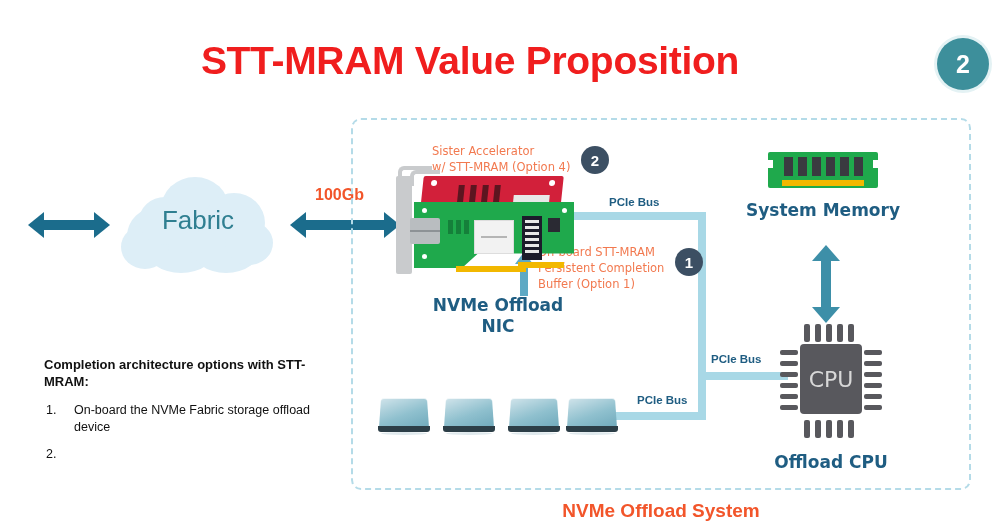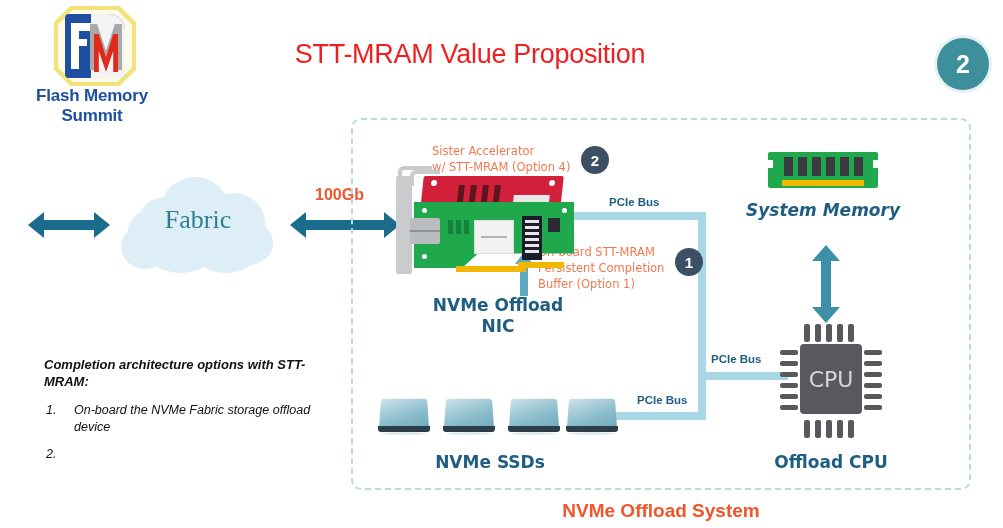--- a/index.html
+++ b/index.html
@@ -31,42 +31,42 @@
   #fms-logo .mGray{position:absolute;left:25px;top:10px;width:32px;height:46px;
       background:#a9a9a9;clip-path:polygon(0 0,22% 0,50% 58%,78% 0,100% 0,100% 100%,78% 100%,78% 42%,50% 96%,22% 42%,22% 100%,0 100%);}
   #fms-logo .mRed{position:absolute;left:29px;top:20px;width:24px;height:38px;
       background:#e02a1b;clip-path:polygon(0 0,20% 0,50% 62%,80% 0,100% 0,100% 100%,80% 100%,80% 45%,50% 100%,20% 45%,20% 100%,0 100%);}
   #fms-logo .logo-text{position:absolute;left:0;top:82px;width:172px;text-align:center;
       color:#1f4fa0;font-weight:bold;font-size:17px;letter-spacing:-0.2px;
       font-family:"Liberation Sans",sans-serif;}
 
   
   #slide-title{position:absolute;left:200px;top:40px;width:540px;
-      color:#f01e1e;font-size:27px;font-weight:normal;text-align:center;
+      color:#f01e1e;font-size:39px;font-weight:bold;text-align:center;
       letter-spacing:-0.3px;line-height:1.1;}
 
   
   #page-badge{position:absolute;left:937px;top:38px;width:52px;height:52px;border-radius:50%;
       background:#3d8f9b;color:#fff;font-size:25px;font-weight:bold;
       display:flex;align-items:center;justify-content:center;
       box-shadow:0 0 0 3px #e4f2f4;}
 
   
-  #options-block{position:absolute;left:44px;top:356px;width:300px;color:#111;font-style:italic;}
+  #options-block{position:absolute;left:44px;top:356px;width:300px;color:#111;}
   #options-block .ob-head{font-size:13px;font-weight:bold;line-height:1.32;}
   #options-block ol{margin:12px 0 0 0;padding:0;list-style:none;}
   #options-block li{position:relative;padding-left:30px;font-size:12.5px;
       line-height:1.34;margin-bottom:10px;color:#111;}
   #options-block li .num{position:absolute;left:2px;top:0;font-size:12.5px;font-weight:normal;}
 
   
   #fabric-cloud{position:absolute;left:117px;top:163px;width:162px;height:120px;}
   #fabric-cloud .puff{position:absolute;background:#ddeef7;border-radius:50%;}
   #fabric-label{position:absolute;left:117px;top:205px;width:162px;text-align:center;
-      color:#2f7f91;font-size:26px;font-family:Liberation Serif, serif;}
+      color:#2f7f91;font-size:26px;font-family:Liberation Sans, sans-serif;}
 
   
   .harrow{position:absolute;height:26px;}
   .harrow .shaft{position:absolute;left:14px;right:14px;top:8px;height:10px;background:#1b6c8c;}
   .harrow .headL{position:absolute;left:0;top:0;width:0;height:0;
       border-top:13px solid transparent;border-bottom:13px solid transparent;border-right:16px solid #1b6c8c;}
   .harrow .headR{position:absolute;right:0;top:0;width:0;height:0;
       border-top:13px solid transparent;border-bottom:13px solid transparent;border-left:16px solid #1b6c8c;}
   #arrow-left{left:28px;top:212px;width:82px;}
   #arrow-right{left:290px;top:212px;width:110px;}
@@ -155,35 +155,20 @@
       background:linear-gradient(160deg,#cfe3ea 0%,#8fc0ce 55%,#6fa9bb 100%);
       border-radius:3px;transform:perspective(60px) rotateX(10deg);}
   .ssd .edge{position:absolute;left:0;top:28px;width:52px;height:6px;background:#2c3e47;border-radius:0 0 3px 3px;}
   .ssd .shadow{position:absolute;left:3px;top:34px;width:46px;height:3px;background:#dfe9ed;border-radius:50%;}
 </style>
 </head>
 <body>
 
 <div class="slide">
 
-  <div id="fms-logo">
-    <div class="mark">
-      <div class="halo"></div>
-      <div class="halo2"></div>
-      <div class="tile">
-        <div class="tileWhite"></div>
-        <div class="fStem"></div>
-        <div class="fBar1"></div>
-        <div class="fBar2"></div>
-        <div class="mGray"></div>
-        <div class="mRed"></div>
-      </div>
-    </div>
-    <div class="logo-text">Flash Memory Summit</div>
-  </div>
 
   <div id="slide-title">STT-MRAM Value Proposition</div>
 
   <div id="page-badge">2</div>
 
   <div id="options-block">
     <div class="ob-head">Completion architecture options with STT-MRAM:</div>
     <ol>
       <li>
         <span class="num">1.</span>
@@ -295,21 +280,21 @@
     <div class="notchL"></div>
       <div class="notchR"></div>
     <div class="chip" style="left:16px;"></div>
     <div class="chip" style="left:30px;"></div>
     <div class="chip" style="left:44px;"></div>
     <div class="chip" style="left:58px;"></div>
     <div class="chip" style="left:72px;"></div>
     <div class="chip" style="left:86px;"></div>
     <div class="gold"></div>
   </div>
-  <div class="dev-label" style="left:733px;top:200px;width:180px;font-style:italic;">System Memory</div>
+  <div class="dev-label" style="left:733px;top:200px;width:180px;">System Memory</div>
 
   <div id="mem-arrow">
     <div class="hu"></div>
       <div class="sh"></div>
       <div class="hd"></div>
   </div>
 
   <div id="cpu">
     <div class="pinT" style="left:26px;"></div>
       <div class="pinT" style="left:37px;"></div>
@@ -350,15 +335,14 @@
   <div class="ssd" style="left:508px;top:398px;">
     <div class="top"></div>
       <div class="edge"></div>
       <div class="shadow"></div>
   </div>
   <div class="ssd" style="left:566px;top:398px;">
     <div class="top"></div>
       <div class="edge"></div>
       <div class="shadow"></div>
   </div>
-  <div class="dev-label" style="left:395px;top:452px;width:190px;">NVMe SSDs</div>
 
 </div>
 
 </body></html>

